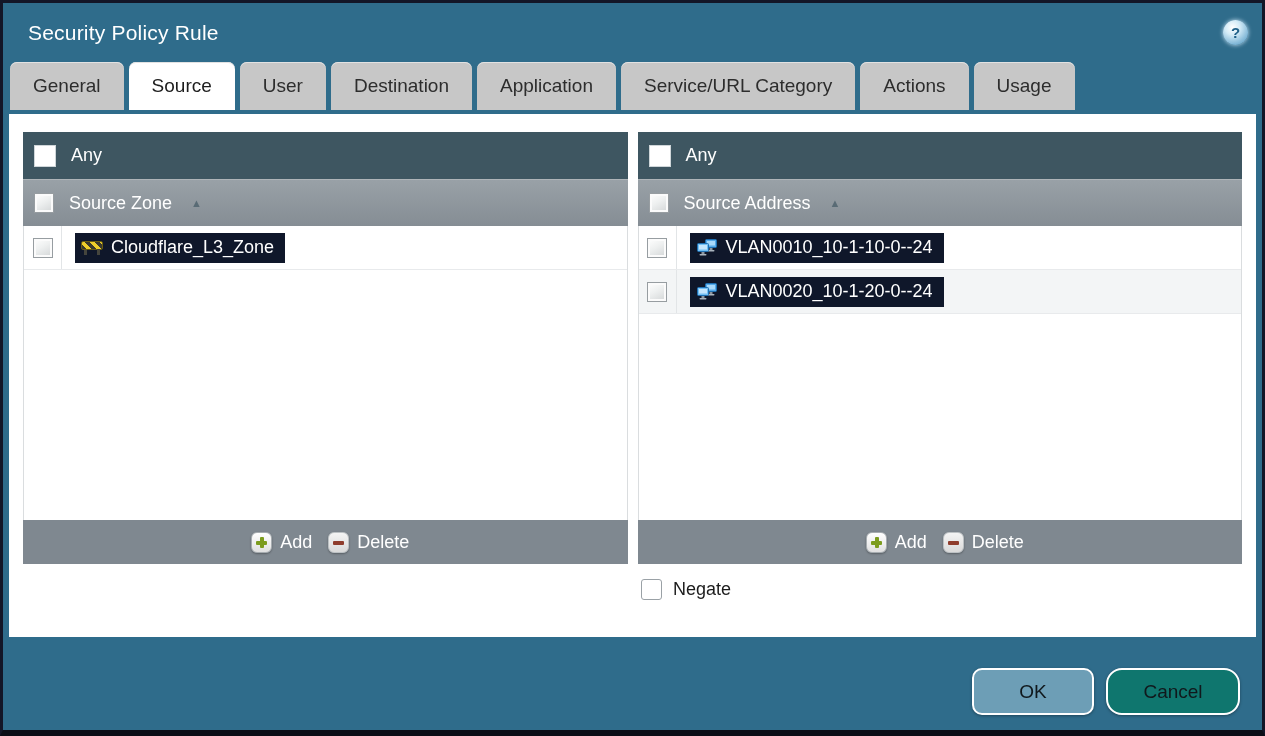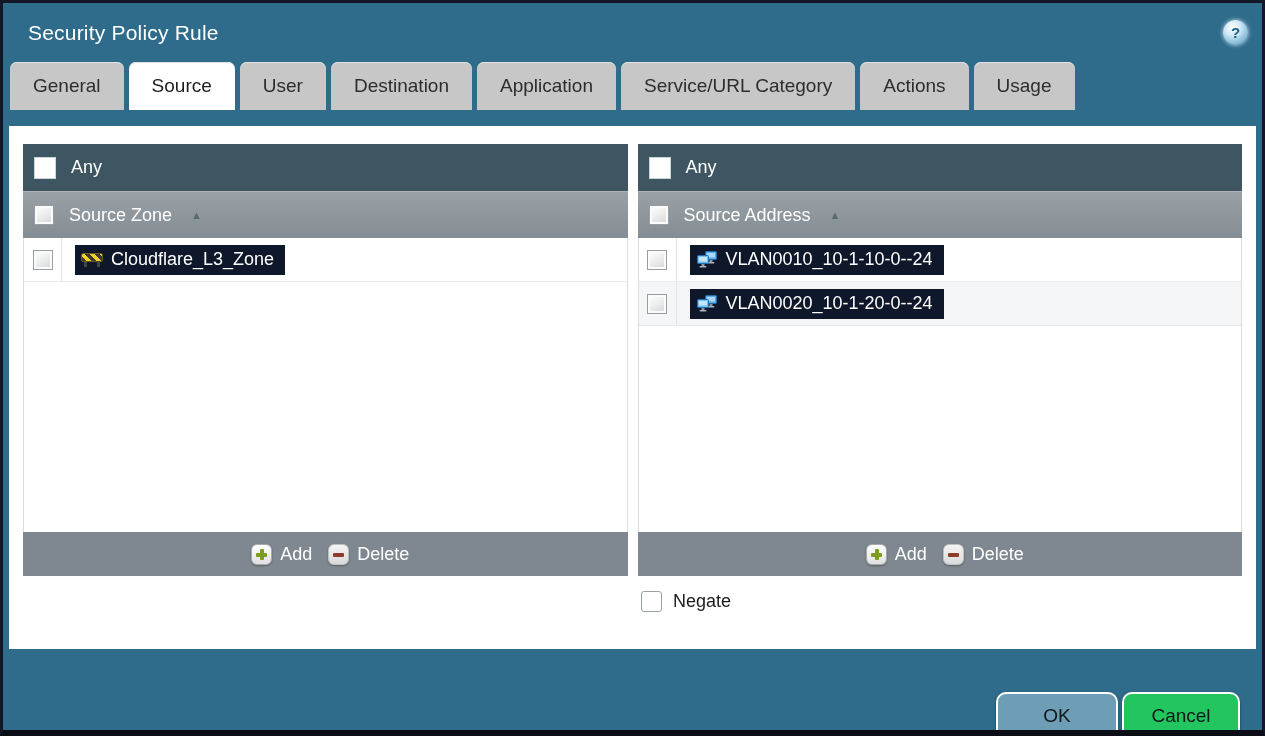--- a/index.html
+++ b/index.html
@@ -47,21 +47,21 @@
     border-radius: 7px 7px 0 0;
     box-shadow: inset 0 1px 0 #e2e2e2;
     cursor: pointer;
     white-space: nowrap;
   }
   .tab.active { background: #ffffff; color: #1d1d1d; }
 
   
   .body {
     background: #ffffff;
-    margin: 16px 6px;
+    margin: 4px 6px;
     height: 523px;
     padding: 18px 14px 8px 14px;
   }
   .panels { display: flex; gap: 10px; }
   .panel {
     flex: 1;
     height: 432px;
     display: flex; flex-direction: column;
   }
 
@@ -176,33 +176,33 @@
   }
   .negate-checkbox {
     width: 21px; height: 21px;
     border: 1px solid #9aa1a6; border-radius: 3px;
     background: #ffffff; cursor: pointer;
   }
   .negate-label { font-size: 18px; color: #1c1c1c; }
 
   
   .dialog-footer {
-    display: flex; justify-content: flex-end; gap: 4px;
+    display: flex; justify-content: flex-end; gap: 12px;
     padding: 27px 22px 0 0;
   }
   .btn {
     height: 47px; border-radius: 10px;
     border: 2px solid #ffffff;
     display: flex; align-items: center; justify-content: center;
     font-size: 19px; color: #10181c;
     box-shadow: 0 1px 3px rgba(0,0,0,.35);
     cursor: pointer;
   }
   .btn-ok { width: 122px; background: #6D9EB6; }
-  .btn-cancel { width: 118px; background: #22c55e; }
+  .btn-cancel { width: 134px; background: #0f766e; border-radius: 16px; }
 </style>
 </head>
 <body>
 
 <div class="screen">
 
   <div class="titlebar">
     <div class="title">Security Policy Rule</div>
     <div class="help-icon">?</div>
   </div>

